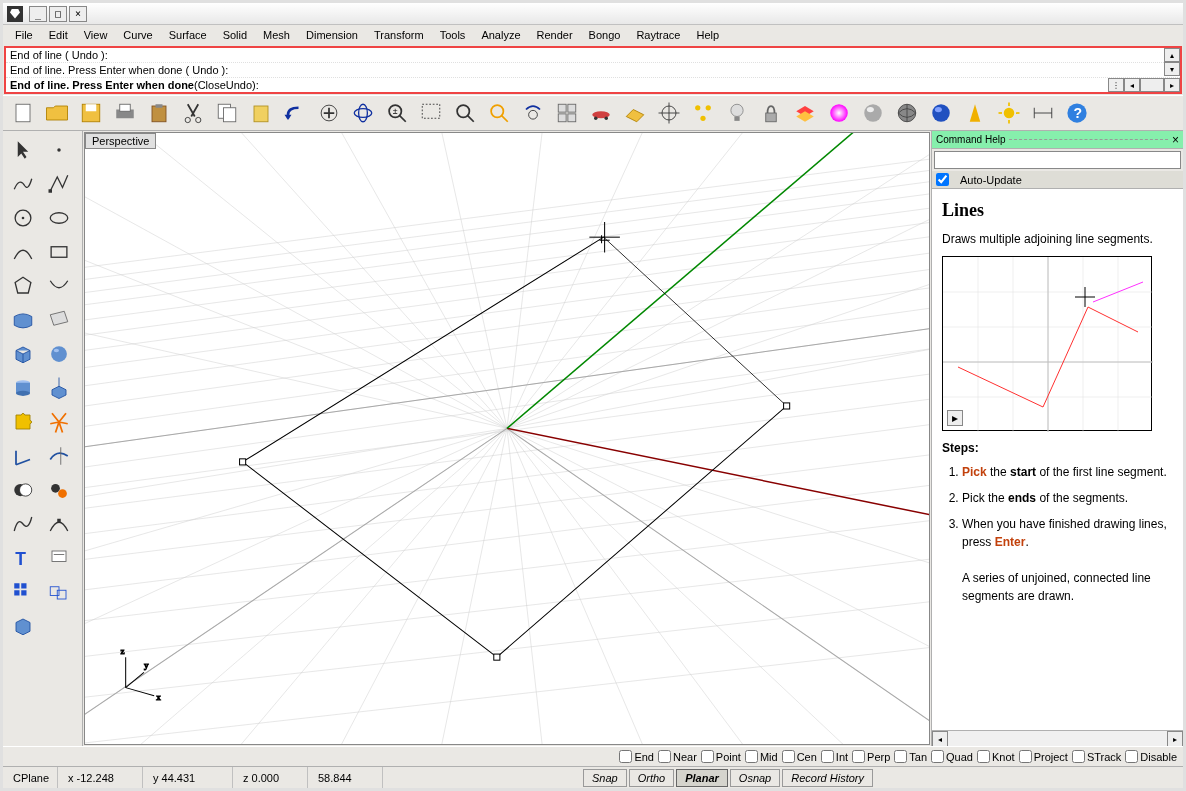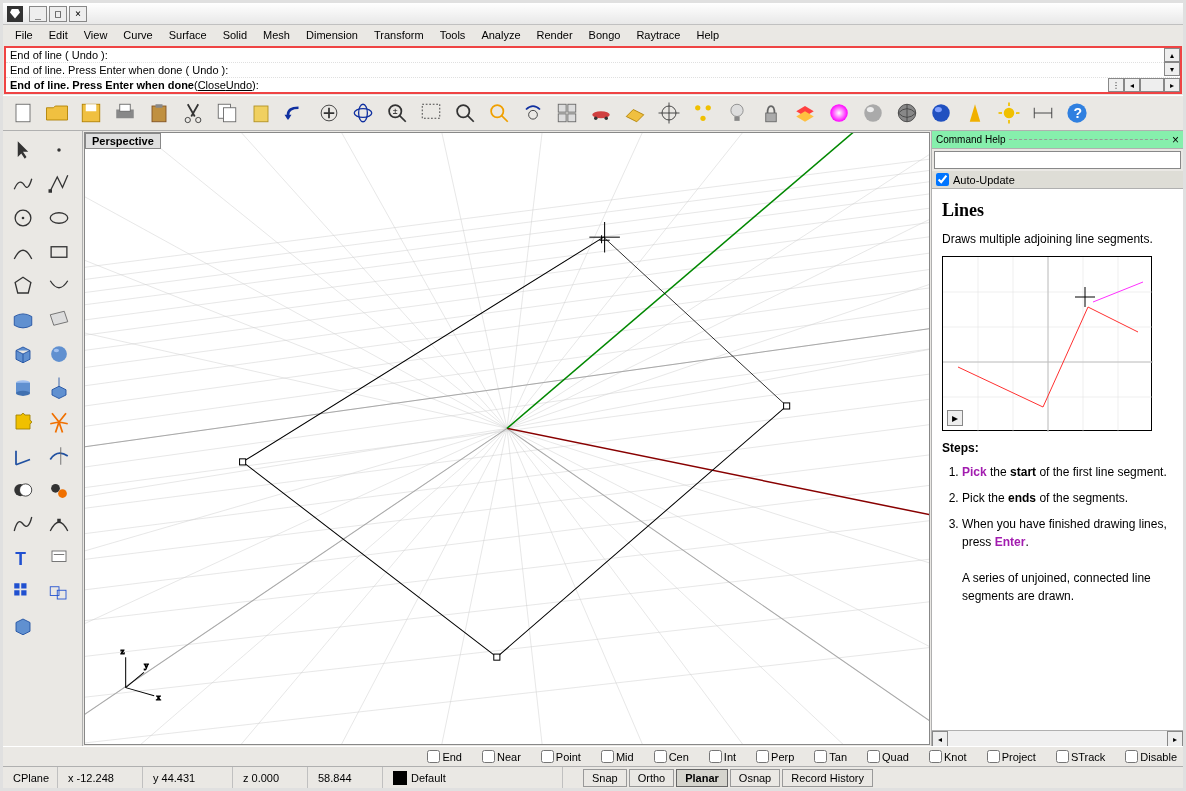--- a/index.html
+++ b/index.html
@@ -9,55 +9,55 @@
 .titlebar .app-icon { width: 16px; height: 16px; background: #333; margin-right: 4px; position: relative; }
 .titlebar .app-icon::after { content: ''; position: absolute; top: 3px; left: 3px; width: 10px; height: 10px; background: #fff; clip-path: polygon(20% 0, 80% 0, 100% 40%, 50% 100%, 0 40%); }
 .titlebar .title { flex: 1; font-size: 11px; color: #333; }
 .titlebar .win-btn { width: 18px; height: 16px; margin-left: 2px; border: 1px solid #888; background: #eee; display: flex; align-items: center; justify-content: center; cursor: pointer; font-family: monospace; font-size: 10px; }
 .menubar { height: 20px; display: flex; align-items: center; padding: 0 4px; background: #eae8e4; }
 .menubar .menu-item { padding: 2px 8px; cursor: pointer; font-size: 11px; }
 .cmdarea { background: #fff; border: 2px solid #ef4444; margin: 1px; position: relative; }
 .cmdlog { padding: 1px 4px; font-size: 11px; color: #000; border-bottom: 1px dotted #e0e0e0; }
 .cmdline-row { display: flex; align-items: center; font-size: 11px; padding: 1px 4px; }
 .cmdline-row .bold { font-weight: bold; }
-.cmd-link { text-decoration: underline; cursor: pointer; }
+.cmd-link { cursor: pointer; }
 .cmd-scroll { position: absolute; right: 0; top: 0; display: flex; flex-direction: column; }
 .cmd-scroll .sb { width: 16px; height: 14px; border: 1px solid #888; background: #eee; font-size: 8px; display: flex; align-items: center; justify-content: center; cursor: pointer; }
 .hnav { position: absolute; right: 0; bottom: 0; display: flex; }
 .hnav .sb { width: 16px; height: 14px; border: 1px solid #888; background: #eee; font-size: 8px; display: flex; align-items: center; justify-content: center; cursor: pointer; }
 .toolbar-main { height: 36px; background: #eae8e4; display: flex; align-items: center; padding: 2px 4px; gap: 2px; border-top: 1px solid #fff; border-bottom: 1px solid #b0b0b0; }
 .tb-btn { width: 32px; height: 32px; display: flex; align-items: center; justify-content: center; border: 1px solid transparent; cursor: pointer; border-radius: 2px; }
 .workspace { flex: 1; display: flex; min-height: 0; }
 .vtoolbar { width: 80px; background: #eae8e4; display: flex; flex-direction: column; padding: 2px; border-right: 1px solid #b0b0b0; }
 .vrow { display: flex; }
 .vbtn { width: 36px; height: 34px; display: flex; align-items: center; justify-content: center; cursor: pointer; border: 1px solid transparent; }
 .viewport { flex: 1; position: relative; background: #fff; border: 1px solid #888; margin: 1px; overflow: hidden; }
-.vp-label { position: absolute; top: 0; left: 0; background: #e0e0e0; border: 1px solid #888; padding: 1px 6px; font-weight: bold; font-size: 11px; z-index: 10; }
+.vp-label { position: absolute; top: 0; left: 0; background: #e0e0e0; border: 1px solid #888; padding: 1px 6px; font-weight: normal; font-size: 11px; z-index: 10; }
 .sidepanel { width: 252px; background: #eae8e4; border-left: 1px solid #b0b0b0; display: flex; flex-direction: column; }
 .sp-title { height: 18px; display: flex; align-items: center; padding: 0 4px; background: #86efac; font-size: 10px; border-bottom: 1px solid #b0b0b0; }
 .sp-title .close { margin-left: auto; cursor: pointer; font-size: 12px; }
 .sp-search { padding: 2px; }
 .sp-search input { width: 100%; height: 18px; border: 1px solid #888; font-size: 11px; padding: 0 2px; }
-.sp-auto { padding: 2px 4px; display: flex; align-items: center; gap: 4px; background: #deddd6; border-bottom: 1px solid #b0b0b0; font-size: 11px; }
+.sp-auto { padding: 2px 4px; display: flex; align-items: center; gap: 11px; background: #deddd6; border-bottom: 1px solid #b0b0b0; font-size: 11px; }
 .sp-content { flex: 1; background: #fff; padding: 8px 10px; overflow: auto; font-size: 12px; line-height: 1.5; }
 .sp-content h2 { font-size: 18px; font-weight: bold; margin-bottom: 6px; font-family: Verdana; }
 .help-illust { width: 210px; height: 175px; border: 1px solid #000; margin: 8px 0; position: relative; background: #fff; }
 .sp-hscroll { height: 16px; background: #eae8e4; border-top: 1px solid #b0b0b0; display: flex; }
 .scroll-btn { width: 16px; height: 16px; border: 1px solid #888; background: #eee; display: flex; align-items: center; justify-content: center; font-size: 8px; cursor: pointer; }
 .scroll-track { flex: 1; background: #f0f0f0; }
-.osnap-bar { height: 20px; background: #eae8e4; border-top: 1px solid #fff; display: flex; align-items: center; justify-content: flex-end; padding: 0 6px; gap: 20px; font-size: 11px; }
+.osnap-bar { height: 20px; background: #eae8e4; border-top: 1px solid #fff; display: flex; align-items: center; justify-content: flex-end; padding: 0 6px; gap: 4px; font-size: 11px; }
 .osnap-bar label { display: flex; align-items: center; gap: 2px; cursor: pointer; }
 .statusbar { height: 22px; background: #eae8e4; border-top: 1px solid #b0b0b0; display: flex; align-items: center; font-size: 11px; }
 .status-seg { padding: 0 10px; border-right: 1px solid #c0c0c0; height: 100%; display: flex; align-items: center; }
-.status-btn { padding: 2px 8px; border: 1px solid #999; margin: 0 1px; cursor: pointer; background: #eae8e4; }
+.status-btn { padding: 2px 8px; border: 1px solid #999; margin: 0 1px; cursor: pointer; background: #eae8e4; font-style: italic; }
 .status-btn.active { font-weight: bold; background: #d5d4cd; border-color: #666; }
 .layer-swatch { width: 14px; height: 14px; background: #000; display: inline-block; vertical-align: middle; margin-right: 4px; }
 .steps-list { list-style: decimal; padding-left: 20px; margin-top: 6px; }
 .steps-list li { margin-bottom: 8px; }
-.red-text { color: #a21caf; }
+.red-text { color: #c2410c; }
 .bold { font-weight: bold; }
 .play-btn { width: 16px; height: 16px; border: 1px solid #888; background: #eee; display: flex; align-items: center; justify-content: center; cursor: pointer; position: absolute; bottom: 4px; left: 4px; }
 </style>
 </head>
 <body>
 
 <div class="window">
 
   <div class="titlebar">
     <div class="app-icon"></div>
@@ -723,24 +723,20 @@
         <span>Disable</span>
       </label>
   </div>
 
   <div class="statusbar">
     <div class="status-seg" style="width:55px">CPlane</div>
     <div class="status-seg" style="width:85px">x -12.248</div>
     <div class="status-seg" style="width:90px">y 44.431</div>
     <div class="status-seg" style="width:75px">z 0.000</div>
     <div class="status-seg" style="width:75px">58.844</div>
-    <div class="status-seg" style="width:180px">
-        <span class="layer-swatch"></span>
-        <span>Default</span>
-      </div>
     <div style="flex:1"></div>
     <div class="status-btn">Snap</div>
     <div class="status-btn">Ortho</div>
     <div class="status-btn active">Planar</div>
     <div class="status-btn">Osnap</div>
     <div class="status-btn" style="margin-right:310px">Record History</div>
   </div>
 </div>
 
 </body></html>

